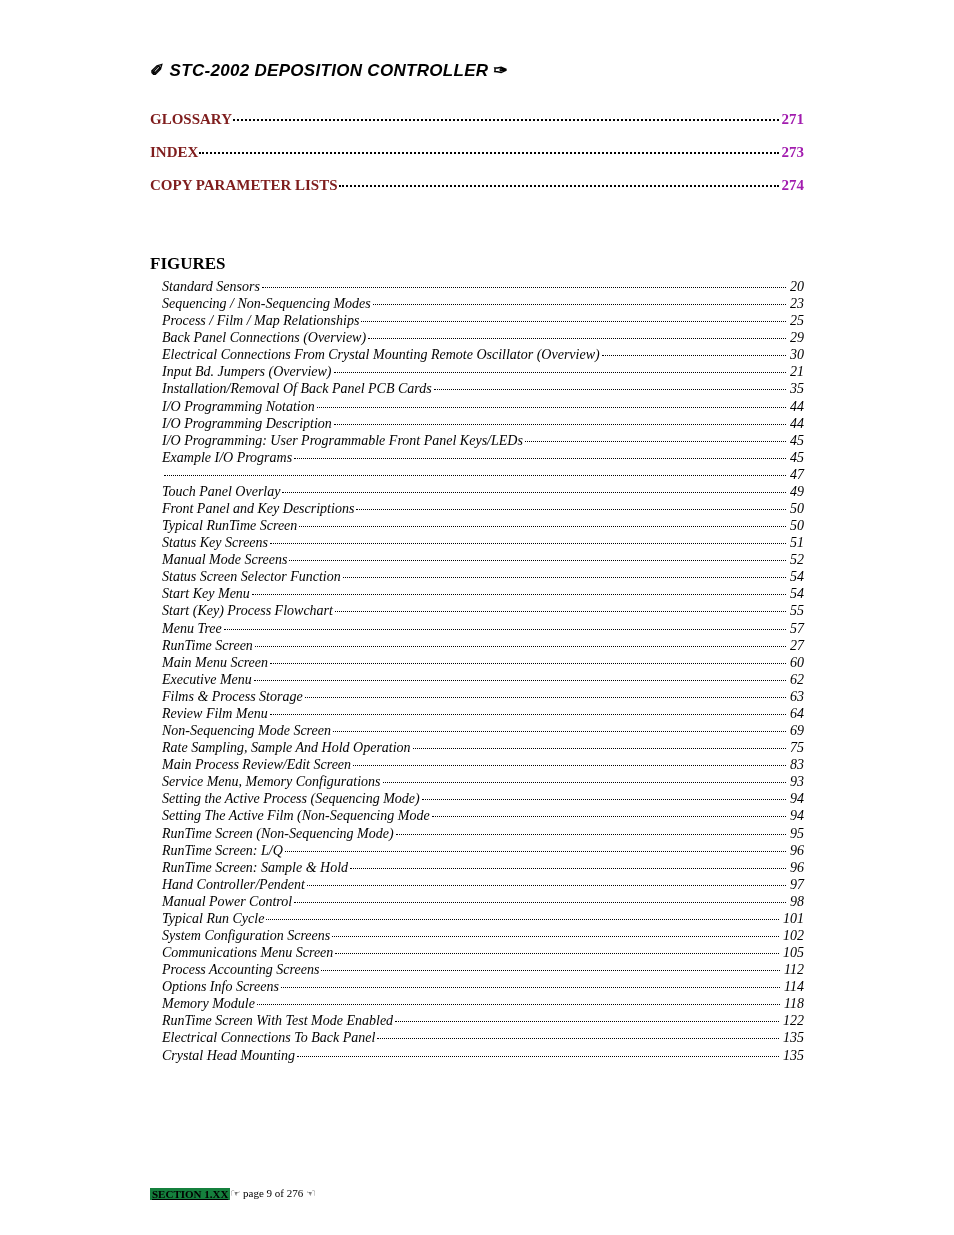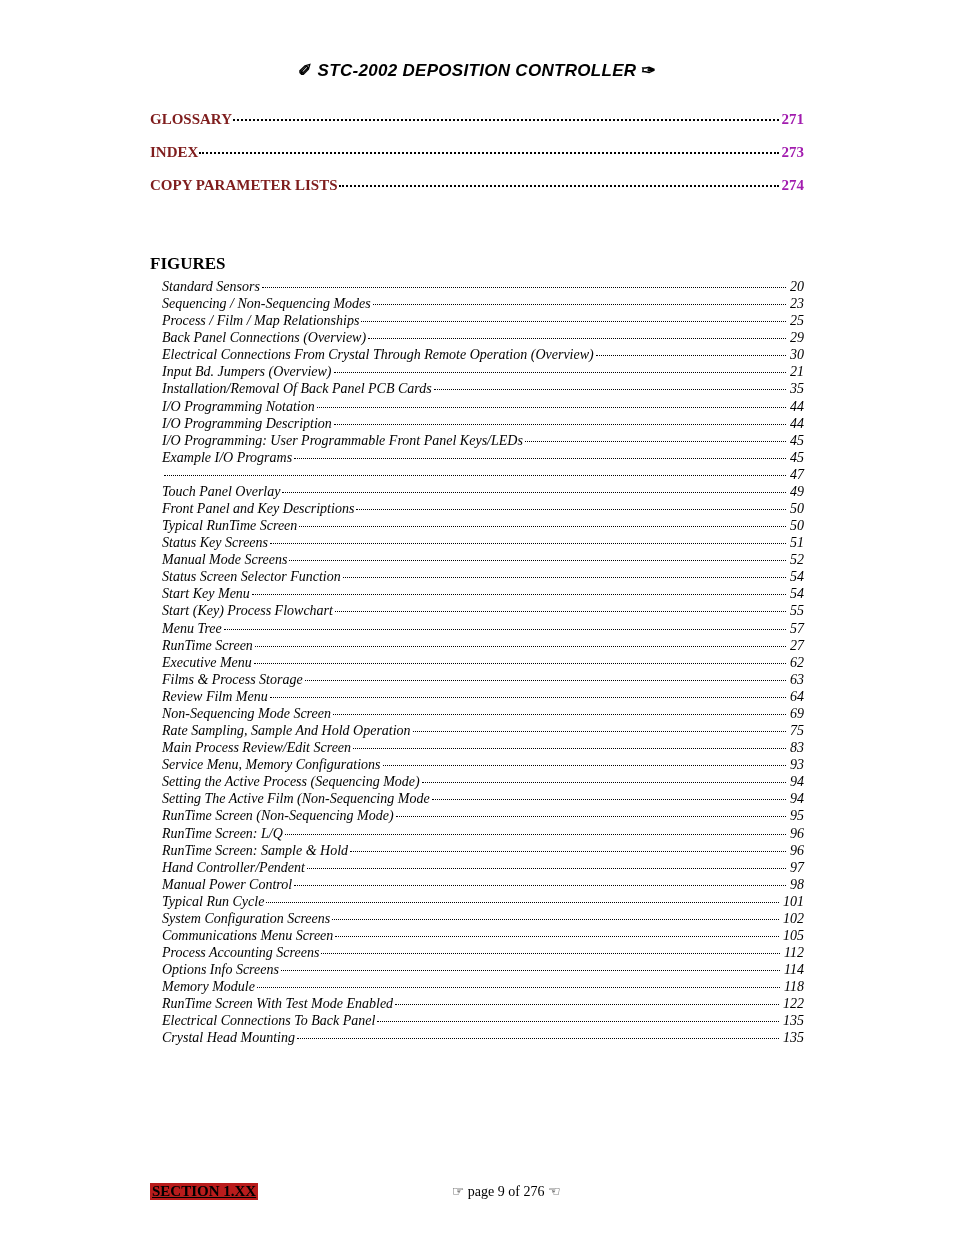--- a/index.html
+++ b/index.html
@@ -1,33 +1,33 @@
 <!DOCTYPE html>
 <html><head>
 <meta charset="utf-8">
 <style>
   html,body{margin:0;padding:0;background:#fff;color:#000;font-family:"Times New Roman",Times,serif;}
   .page{width:954px;height:1235px;box-sizing:border-box;padding:60px 150px 40px 150px;position:relative;}
-  .header{font-family:Arial,Helvetica,sans-serif;font-weight:bold;font-style:italic;font-size:17px;text-align:center;margin-bottom:30px;letter-spacing:.3px;}
+  .header{font-family:Arial,Helvetica,sans-serif;font-weight:bold;font-style:italic;font-size:17px;margin-bottom:30px;letter-spacing:.3px;}
   .header .glyph{font-style:normal;font-family:"Times New Roman",serif;}
   .toc-main{margin-bottom:60px;}
   .toc-row{display:flex;align-items:baseline;font-size:15px;font-weight:bold;margin-bottom:16px;}
   .toc-row a{color:#7f1d1d;text-decoration:none;}
   .toc-row .label{white-space:nowrap;}
   .toc-row .dots{flex:1;border-bottom:2px dotted #000;margin:0 1px;position:relative;top:-3px;}
   .toc-row .pg{color:#a21caf;white-space:nowrap;padding-left:2px;}
   .figures-head{font-family:"Times New Roman",serif;font-weight:bold;font-size:17px;margin:0 0 4px 0;}
   .fig-list{margin-left:12px;text-align:center;}
   .fig-row{display:flex;align-items:baseline;font-size:14px;font-style:italic;line-height:1.22;}
   .fig-row .label{white-space:nowrap;}
   .fig-row .dots{flex:1;border-bottom:1.3px dotted #000;margin:0 2px;position:relative;top:-3px;}
   .fig-row .pg{white-space:nowrap;padding-left:2px;}
   .footer{position:absolute;left:150px;right:150px;bottom:35px;display:flex;align-items:center;font-size:12px;}
-  .section-tag{background:#b91c1c;font-family:"Times New Roman",serif;font-weight:bold;font-size:15px;text-decoration:underline;padding:0 2px;}
-  .footer .center{flex:1;text-align:center;font-family:"Times New Roman",serif;font-size:14px;padding-left:40px;}
+  .section-tag{background:#15803d;font-family:"Times New Roman",serif;font-weight:bold;font-size:11px;text-decoration:underline;padding:0 2px;}
+  .footer .center{flex:1;font-family:"Times New Roman",serif;font-size:11px;}
   .footer .glyph{font-family:serif;}
 </style>
 </head>
 <body>
 
 <div class="page">
 
   <div class="header">
     <span class="glyph">✐</span>
     <span>STC-2002  DEPOSITION CONTROLLER</span>
@@ -68,21 +68,21 @@
         <span class="label">Process / Film / Map Relationships</span>
         <span class="dots"></span>
         <span class="pg"> 25</span>
       </div>
       <div class="fig-row">
         <span class="label">Back Panel Connections (Overview)</span>
         <span class="dots"></span>
         <span class="pg"> 29</span>
       </div>
       <div class="fig-row">
-        <span class="label">Electrical Connections From Crystal Through Remote Operation (Overview)</span>
+        <span class="label">Electrical Connections From Crystal Mounting Remote Oscillator (Overview)</span>
         <span class="dots"></span>
         <span class="pg"> 30</span>
       </div>
       <div class="fig-row">
         <span class="label">Input Bd. Jumpers (Overview)</span>
         <span class="dots"></span>
         <span class="pg"> 21</span>
       </div>
       <div class="fig-row">
         <span class="label">Installation/Removal Of Back Panel PCB Cards</span>
@@ -155,20 +155,25 @@
       </div>
       <div class="fig-row">
         <span class="label">Menu Tree</span>
         <span class="dots"></span>
         <span class="pg"> 57</span>
       </div>
       <div class="fig-row">
         <span class="label">RunTime Screen</span>
         <span class="dots"></span>
         <span class="pg"> 27</span>
+      </div>
+      <div class="fig-row">
+        <span class="label">Main Menu Screen</span>
+        <span class="dots"></span>
+        <span class="pg"> 60</span>
       </div>
       <div class="fig-row">
         <span class="label">Executive Menu</span>
         <span class="dots"></span>
         <span class="pg"> 62</span>
       </div>
       <div class="fig-row">
         <span class="label">Films &amp; Process Storage</span>
         <span class="dots"></span>
         <span class="pg"> 63</span>

